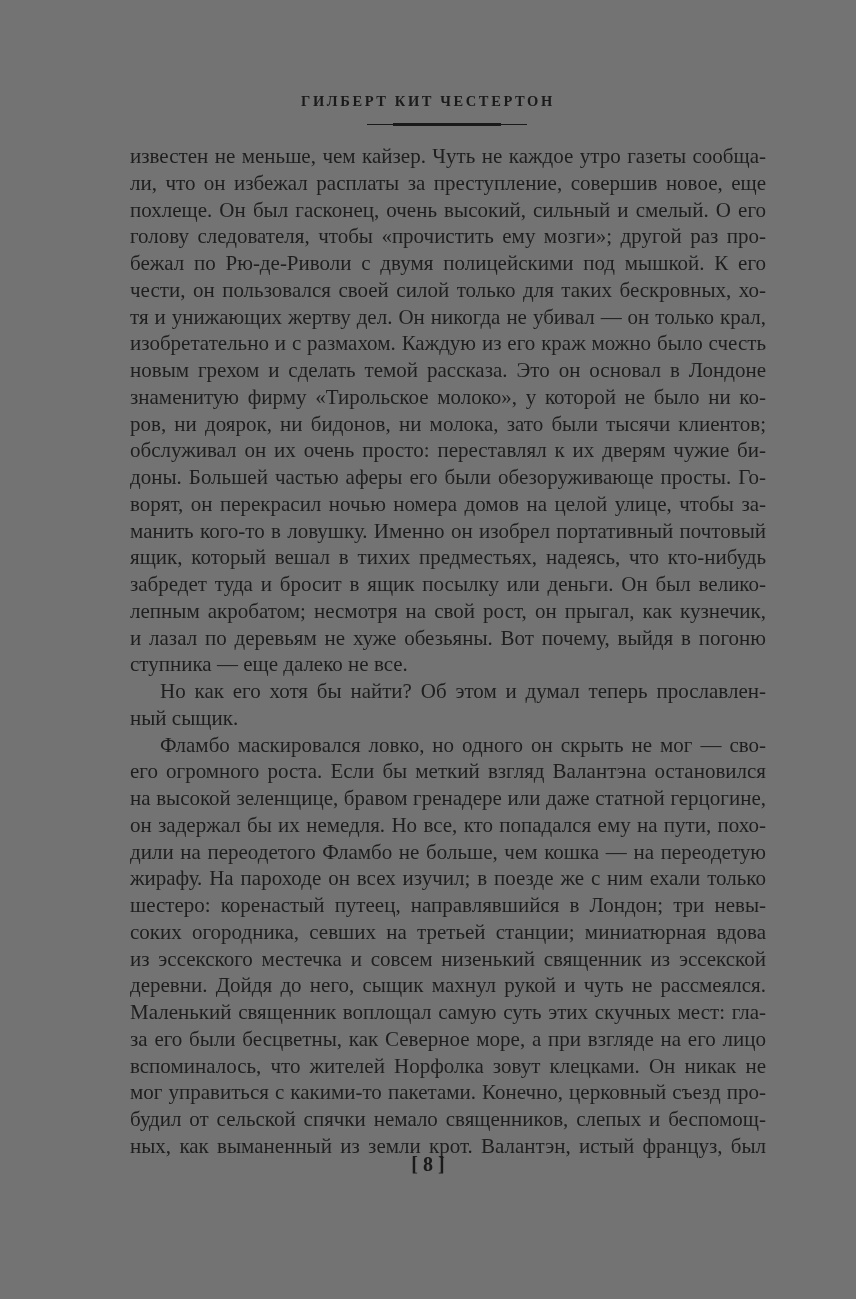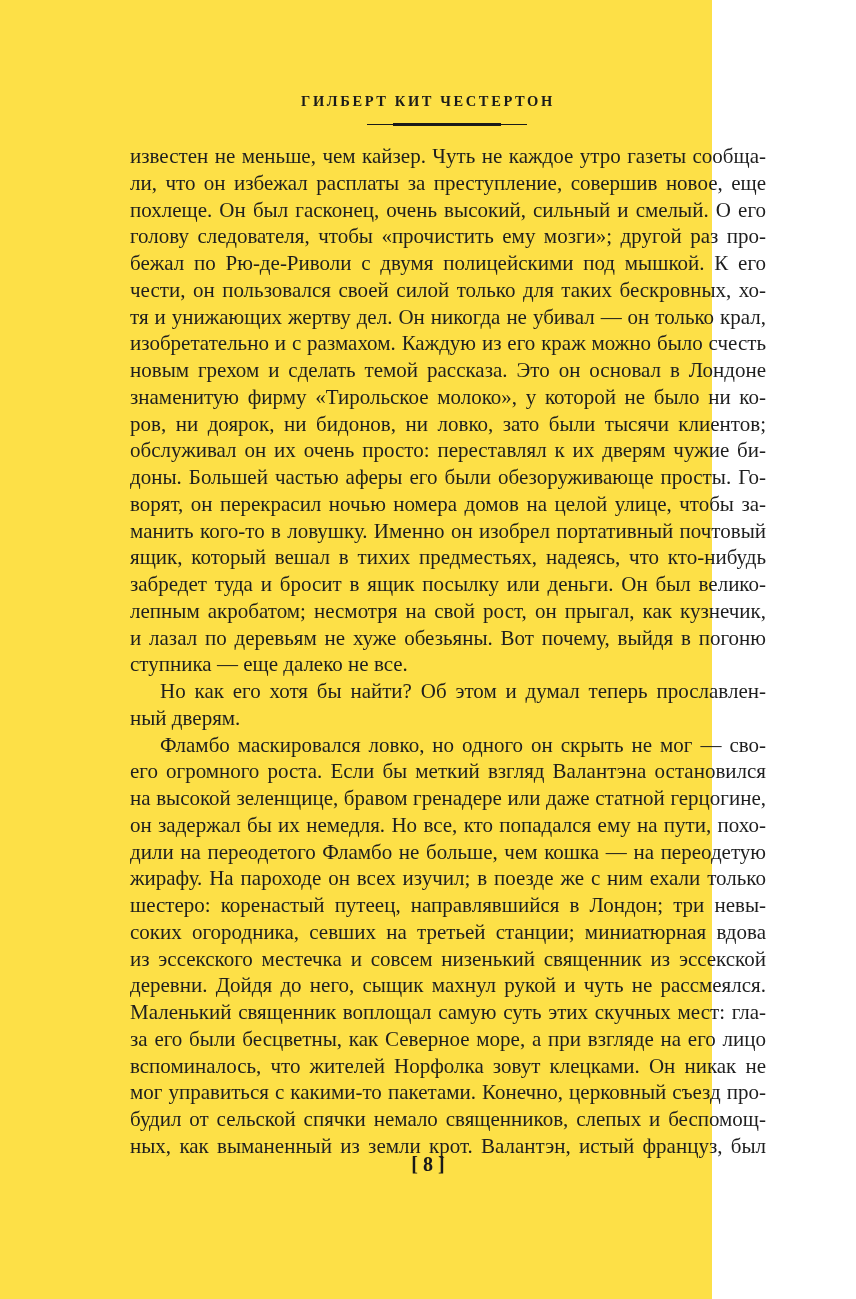--- a/index.html
+++ b/index.html
@@ -1,17 +1,17 @@
 <!DOCTYPE html>
 <html><head>
 <meta charset="utf-8">
 <style>
   html, body { margin: 0; padding: 0; background: #ffffff; }
   body { width: 856px; height: 1299px; position: relative; overflow: hidden; }
-  .page { position: absolute; left: 0; top: 0; width: 712px; height: 1299px; background: #fde047; }
+  .page { position: absolute; left: 0; top: 0; width: 856px; height: 1299px; background: #737373; }
   .running-head {
     position: absolute; left: 0; width: 856px; top: 93px;
     text-align: center;
     font-family: "Liberation Serif", "DejaVu Serif", serif;
     font-weight: bold; font-size: 14.5px; letter-spacing: 2.6px;
     color: #1a1a1a;
   }
   .head-rule { position: absolute; left: 367px; top: 124px; width: 160px; height: 1.2px; background: #1a1a1a; }
   .head-rule-thick { position: absolute; left: 393px; top: 123px; width: 108px; height: 3px; background: #1a1a1a; }
   .body-text {
@@ -40,32 +40,32 @@
     <span class="line">известен не меньше, чем кайзер. Чуть не каждое утро газеты сообща-</span>
     <span class="line">ли, что он избежал расплаты за преступление, совершив новое, еще</span>
     <span class="line">похлеще. Он был гасконец, очень высокий, сильный и смелый. О его</span>
     <span class="line">голову следователя, чтобы «прочистить ему мозги»; другой раз про-</span>
     <span class="line">бежал по Рю-де-Риволи с двумя полицейскими под мышкой. К его</span>
     <span class="line">чести, он пользовался своей силой только для таких бескровных, хо-</span>
     <span class="line">тя и унижающих жертву дел. Он никогда не убивал — он только крал,</span>
     <span class="line">изобретательно и с размахом. Каждую из его краж можно было счесть</span>
     <span class="line">новым грехом и сделать темой рассказа. Это он основал в Лондоне</span>
     <span class="line">знаменитую фирму «Тирольское молоко», у которой не было ни ко-</span>
-    <span class="line">ров, ни доярок, ни бидонов, ни ловко, зато были тысячи клиентов;</span>
+    <span class="line">ров, ни доярок, ни бидонов, ни молока, зато были тысячи клиентов;</span>
     <span class="line">обслуживал он их очень просто: переставлял к их дверям чужие би-</span>
     <span class="line">доны. Большей частью аферы его были обезоруживающе просты. Го-</span>
     <span class="line">ворят, он перекрасил ночью номера домов на целой улице, чтобы за-</span>
     <span class="line">манить кого-то в ловушку. Именно он изобрел портативный почтовый</span>
     <span class="line">ящик, который вешал в тихих предместьях, надеясь, что кто-нибудь</span>
     <span class="line">забредет туда и бросит в ящик посылку или деньги. Он был велико-</span>
     <span class="line">лепным акробатом; несмотря на свой рост, он прыгал, как кузнечик,</span>
     <span class="line">и лазал по деревьям не хуже обезьяны. Вот почему, выйдя в погоню</span>
     <span class="line last">ступника — еще далеко не все.</span>
     <span class="line indent">Но как его хотя бы найти? Об этом и думал теперь прославлен-</span>
-    <span class="line last">ный дверям.</span>
+    <span class="line last">ный сыщик.</span>
     <span class="line indent">Фламбо маскировался ловко, но одного он скрыть не мог — сво-</span>
     <span class="line">его огромного роста. Если бы меткий взгляд Валантэна остановился</span>
     <span class="line">на высокой зеленщице, бравом гренадере или даже статной герцогине,</span>
     <span class="line">он задержал бы их немедля. Но все, кто попадался ему на пути, похо-</span>
     <span class="line">дили на переодетого Фламбо не больше, чем кошка — на переодетую</span>
     <span class="line">жирафу. На пароходе он всех изучил; в поезде же с ним ехали только</span>
     <span class="line">шестеро: коренастый путеец, направлявшийся в Лондон; три невы-</span>
     <span class="line">соких огородника, севших на третьей станции; миниатюрная вдова</span>
     <span class="line">из эссекского местечка и совсем низенький священник из эссекской</span>
     <span class="line">деревни. Дойдя до него, сыщик махнул рукой и чуть не рассмеялся.</span>

